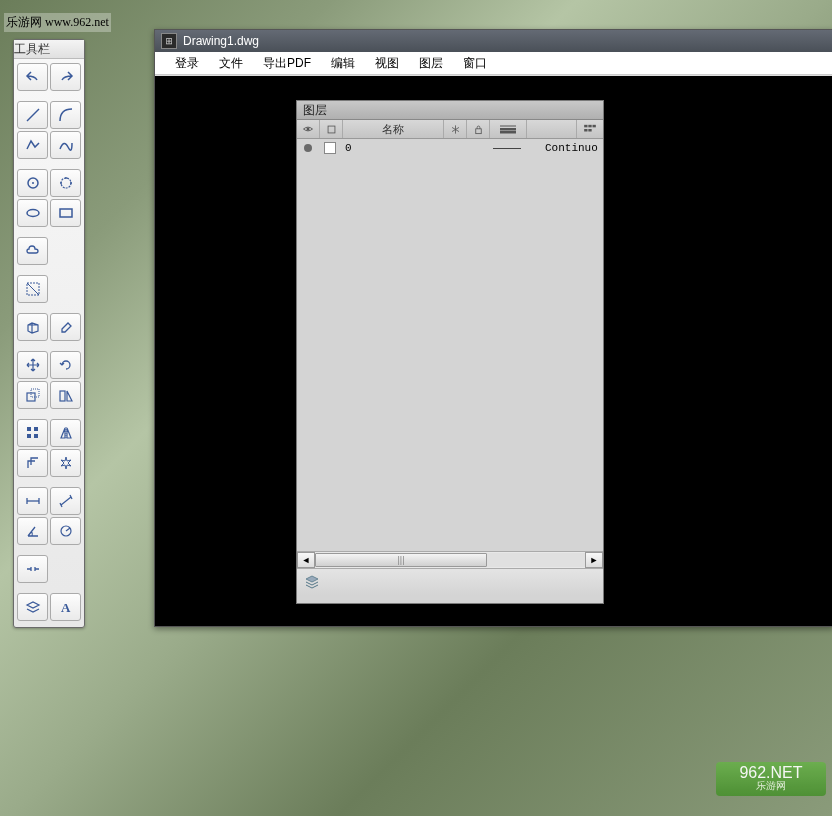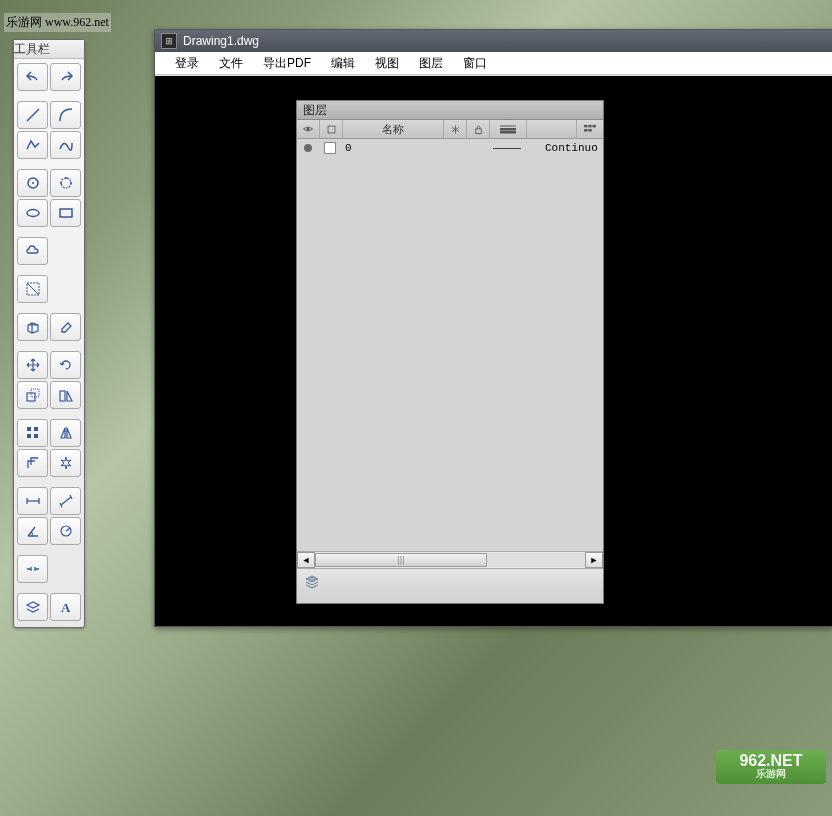--- a/index.html
+++ b/index.html
@@ -33,21 +33,21 @@
 .layer-footer{height:26px;background:linear-gradient(to bottom,#e4e4e4,#d4d4d4);border-top:1px solid #aaa;display:flex;align-items:center;padding-left:6px;}
 .layer-footer .ficon{width:18px;height:18px;display:flex;align-items:center;justify-content:center;color:#5a7aaa;}
 
 .cmd-window{position:absolute;top:632px;left:14px;width:816px;height:182px;background:#f4f4f4;border:1px solid #6a6a6a;border-radius:3px;box-shadow:0 1px 3px rgba(0,0,0,0.3);}
 .cmd-title{height:18px;line-height:18px;padding-left:6px;font-size:12px;background:linear-gradient(to bottom,#f4f4f4,#e0e0e0);border-bottom:1px solid #bbb;color:#333;}
 .cmd-body{height:126px;padding:6px 10px;font-family:"SimSun","Courier New",monospace;font-size:12px;color:#000;background:#fdfdfd;white-space:pre;line-height:15px;overflow:hidden;border:1px solid #ccc;margin:3px;}
 .cmd-input-row{display:flex;align-items:center;padding:0 6px;height:22px;}
 .cmd-label{font-size:12px;margin-right:6px;font-family:SimSun;}
 .cmd-input{flex:1;height:18px;border:1px solid #888;background:#fff;padding:0 4px;font-size:12px;}
 
-.site-logo{position:absolute;right:6px;bottom:32px;width:110px;height:34px;background:linear-gradient(to bottom,#6ab04c,#4a9030);border-radius:4px;color:#fff;font-weight:bold;display:flex;flex-direction:column;align-items:center;justify-content:center;font-size:14px;line-height:13px;opacity:0.92;}
+.site-logo{position:absolute;right:6px;bottom:20px;width:110px;height:34px;background:linear-gradient(to bottom,#6ab04c,#4a9030);border-radius:4px;color:#fff;font-weight:normal;display:flex;flex-direction:column;align-items:center;justify-content:center;font-size:14px;line-height:13px;opacity:0.92;}
 .site-logo .big{font-size:16px;letter-spacing:0px;}
 .site-logo .small{font-size:10px;color:#e8f4e0;}
 </style>
 </head>
 <body>
 
 <div class="desktop">
 
   <div class="watermark">乐游网 www.962.net</div>
 

